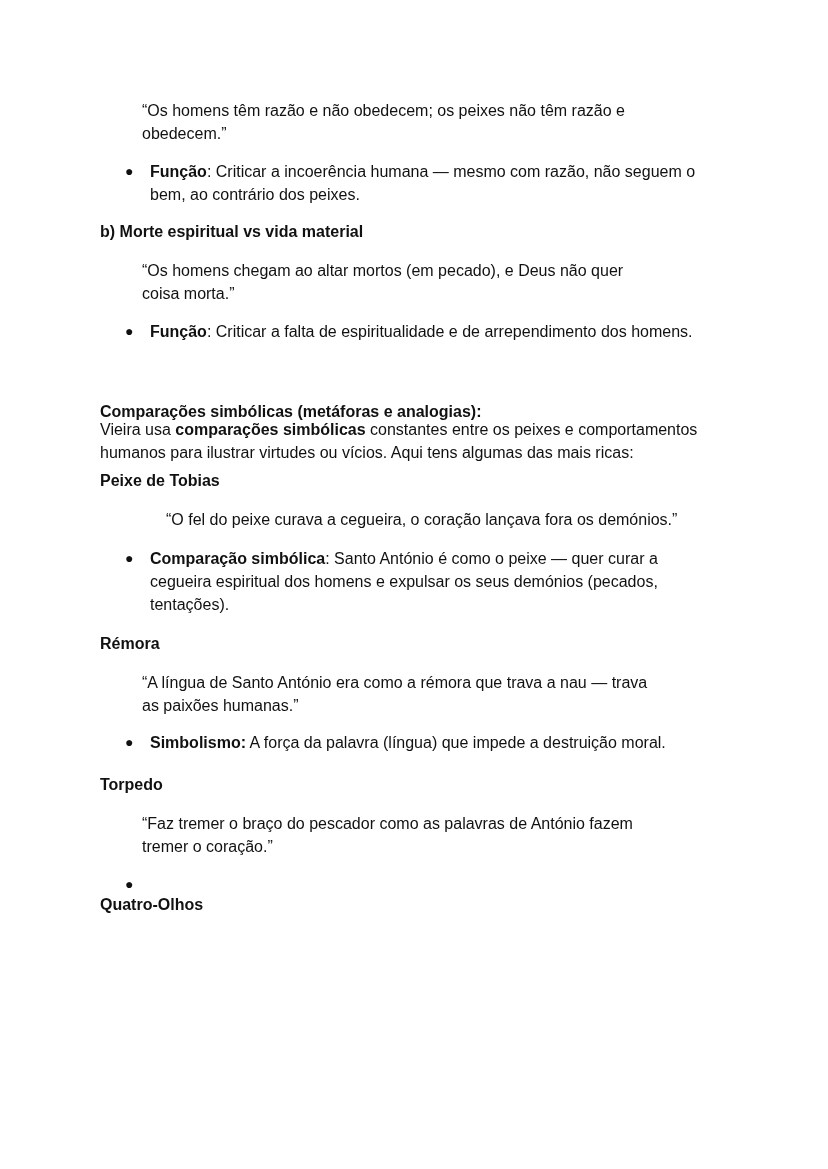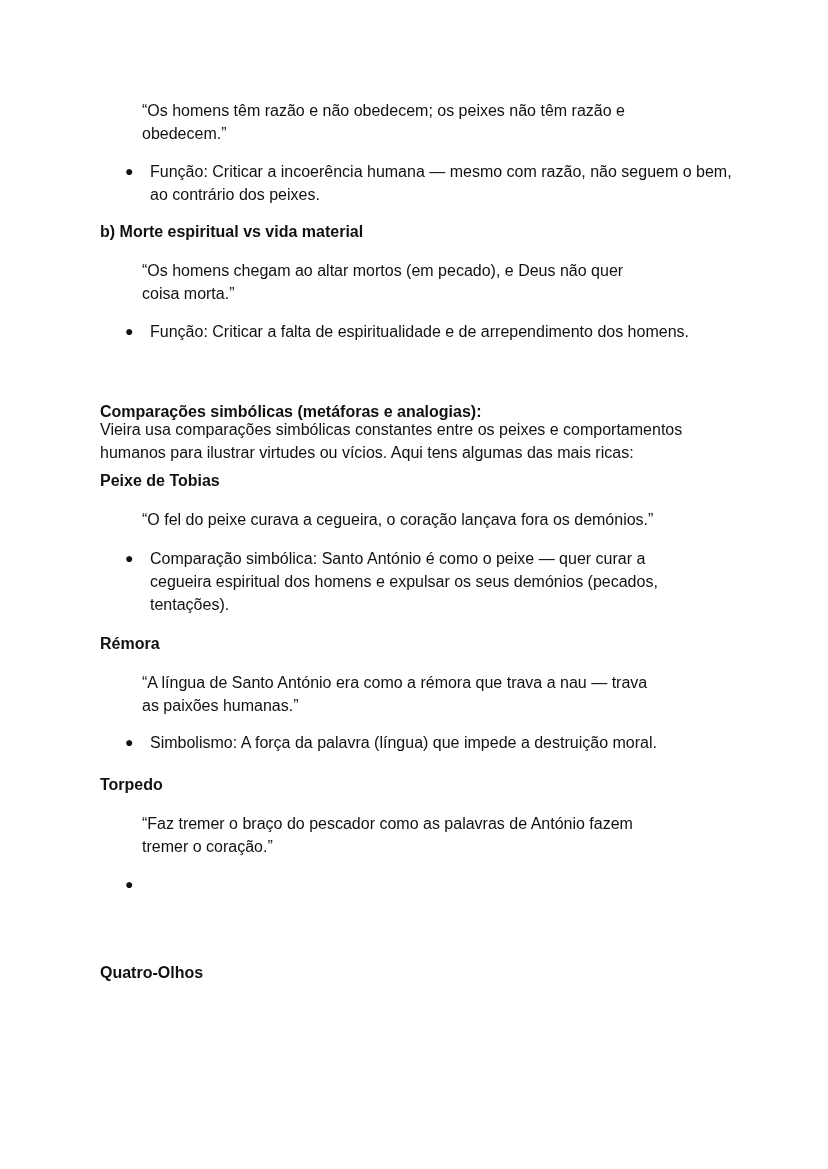--- a/index.html
+++ b/index.html
@@ -10,21 +10,21 @@
       font-size: 16px;
     }
     .page { position: absolute; left: 0; top: 0; width: 697px; height: 1169px; }
     .blk { position: absolute; line-height: 23px; margin: 0; }
     .heading { left: 100px; font-weight: bold; }
     .quote { left: 142px; width: 540px; }
     .para { left: 100px; width: 640px; margin-top: 12px; }
     .bullet { left: 125px; width: 610px; display: flex; }
     .bullet .dot { width: 25px; flex: none; font-size: 14px; line-height: 23px; }
     .bullet .btext { flex: 1; }
-    b { font-weight: normal; }
+    b { font-weight: bold; }
   </style>
 </head>
 <body>
 
 <div class="page">
 
   <div class="blk quote" style="top:99px;">
     <span>“Os homens têm razão e não obedecem; os peixes não têm razão e</span><br>
     <span>obedecem.”</span>
   </div>
@@ -50,21 +50,21 @@
     </span>
   </div>
 
   <div class="blk heading" style="top:368px;margin-top:32px;">Comparações simbólicas (metáforas e analogias):</div>
 
   <div class="blk para" style="top:406px; width:630px;">
     <span>Vieira usa </span><b>comparações simbólicas</b><span> constantes entre os peixes e comportamentos humanos para ilustrar virtudes ou vícios. Aqui tens algumas das mais ricas:</span>
   </div>
 
   <div class="blk heading" style="top:469px;">Peixe de Tobias</div>
-  <div class="blk quote" style="top:508px; width:600px;">“O fel do peixe curava a cegueira, o coração lançava fora os demónios.”</div>
+  <div class="blk quote" style="top:508px; width:600px;margin-left:24px;">“O fel do peixe curava a cegueira, o coração lançava fora os demónios.”</div>
   <div class="blk bullet" style="top:547px;">
     <span class="dot">●</span>
     <span class="btext" style="max-width:540px;">
       <b>Comparação simbólica</b><span>: Santo António é como o peixe — quer curar a cegueira espiritual dos homens e expulsar os seus demónios (pecados, tentações).</span>
     </span>
   </div>
 
   <div class="blk heading" style="top:632px;">Rémora</div>
   <div class="blk quote" style="top:671px;">
     <span>“A língua de Santo António era como a rémora que trava a nau — trava</span><br>
@@ -79,15 +79,15 @@
 
   <div class="blk heading" style="top:773px;">Torpedo</div>
   <div class="blk quote" style="top:812px;">
     <span>“Faz tremer o braço do pescador como as palavras de António fazem</span><br>
     <span>tremer o coração.”</span>
   </div>
   <div class="blk bullet" style="top:873px;">
     <span class="dot">●</span>
   </div>
 
-  <div class="blk heading" style="top:961px;text-align:right;">Quatro-Olhos</div>
+  <div class="blk heading" style="top:893px;text-align:right;">Quatro-Olhos</div>
 
 </div>
 
 </body></html>

